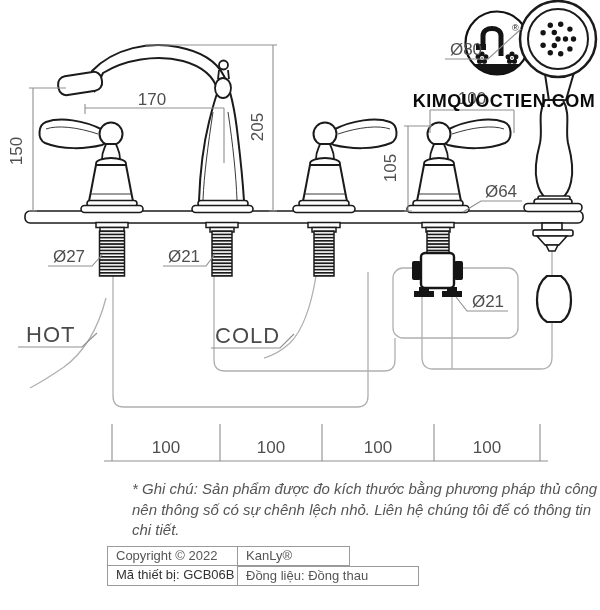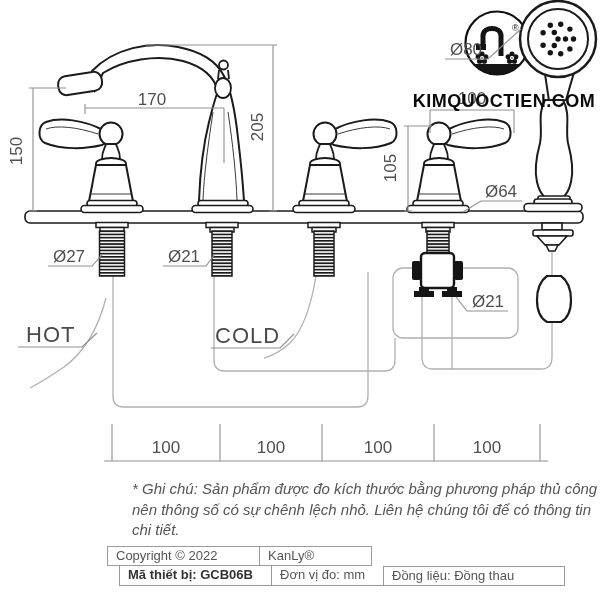--- a/index.html
+++ b/index.html
@@ -22,22 +22,22 @@
   .ftable{position:absolute;left:107px;top:546px;font-size:13px;color:#555;}
   .t-row{display:flex;}
   .t-cell{
     box-sizing:border-box;border:1px solid #9a9a9a;border-left:none;
     padding:1px 8px 2px 8px;white-space:nowrap;overflow:hidden;
     background:#fff;
   }
   .t-cell.first{border-left:1px solid #9a9a9a;}
   .t-row.r2 .t-cell{border-top:none;}
   .t-row.r2 .t-cell.has-top{border-top:1px solid #9a9a9a;}
-  .c1{width:153px;} .c2{width:112px;} .c3{width:181px;}
-  .bold{font-weight:bold;color:#333;margin-left:12px;}
+  .c1{width:131px;} .c2{width:112px;} .c3{width:181px;}
+  .bold{font-weight:normal;color:#333;}
 </style>
 </head>
 <body>
 
 <svg id="stage" viewBox="0 0 600 610">
   <defs>
     <pattern id="thr" x="0" y="0" width="6" height="3.2" patternUnits="userSpaceOnUse">
       <rect width="6" height="3.2" fill="#ffffff"></rect>
       <rect width="6" height="1.7" fill="#1b1b1b"></rect>
     </pattern>
@@ -221,16 +221,15 @@
 
 <div class="note">* Ghi chú: Sản phẩm được đo kích thước bằng phương pháp thủ công nên thông số có sự chênh lệch nhỏ. Liên hệ chúng tôi để có thông tin chi tiết.</div>
 
 <div class="ftable">
   <div class="t-row r1">
     <div class="t-cell first c1">Copyright © 2022</div>
     <div class="t-cell c2">KanLy®</div>
   </div>
   <div class="t-row r2">
     <div class="t-cell first c1 bold">Mã thiết bị: GCB06B</div>
-    <div class="t-cell c2">Đơn vị đo: mm</div>
     <div class="t-cell c3 has-top">Đồng liệu: Đồng thau</div>
   </div>
 </div>
 
 </body></html>

